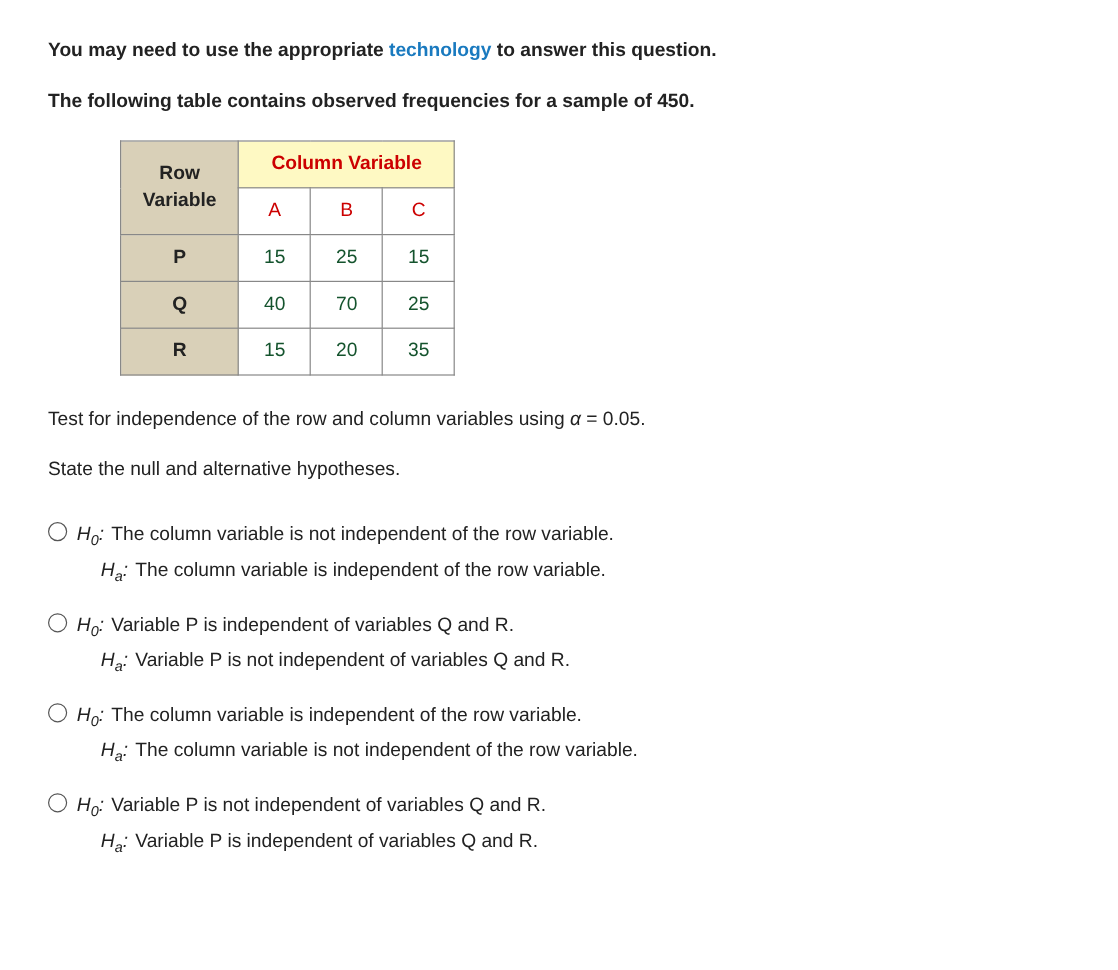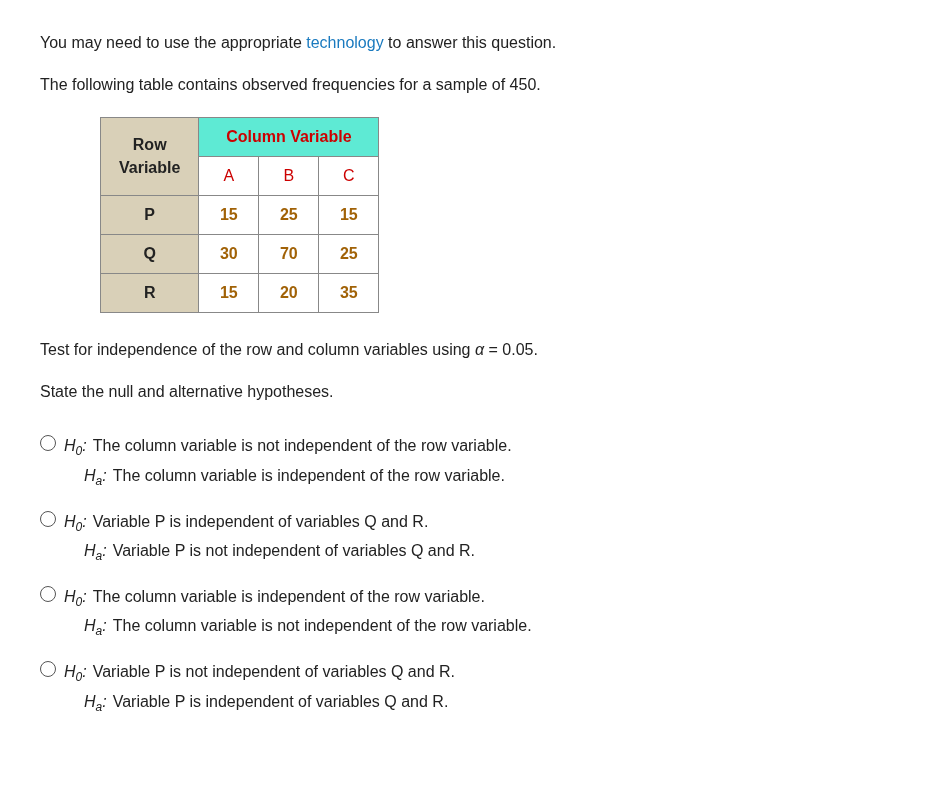--- a/index.html
+++ b/index.html
@@ -7,20 +7,21 @@
       font-family: Arial, sans-serif;
       font-size: 16px;
       color: #222;
       background: #fff;
       padding: 30px 40px;
       max-width: 932px;
     }
     .intro-text {
       margin-bottom: 16px;
       line-height: 1.6;
+      font-weight: bold;
     }
     .tech-link {
       color: #1a7abf;
       text-decoration: none;
     }
     .table-section {
       margin: 20px 0 24px 60px;
     }
     table.freq-table {
       border-collapse: collapse;
@@ -33,38 +34,38 @@
       min-width: 60px;
     }
     table.freq-table .header-row-var {
       background: #d9d0b8;
       font-weight: bold;
       vertical-align: middle;
       text-align: center;
       line-height: 1.4;
     }
     table.freq-table .header-col-var {
-      background: #5eead4;
+      background: #fef9c3;
       font-weight: bold;
       color: #c00;
       text-align: center;
     }
     table.freq-table .col-label {
       background: #fff;
       font-weight: normal;
       color: #c00;
     }
     table.freq-table .row-var-cell {
       background: #d9d0b8;
       font-weight: bold;
     }
     table.freq-table .data-cell {
       background: #fff;
-      font-weight: bold;
-      color: #a16207;
+      font-weight: normal;
+      color: #14532d;
     }
     .test-text {
       margin: 12px 0 16px 0;
       line-height: 1.6;
     }
     .alpha {
       font-style: italic;
     }
     .hypotheses-section {
       margin-top: 10px;
@@ -142,21 +143,21 @@
     </thead>
     <tbody>
       <tr>
         <td class="row-var-cell">P</td>
         <td class="data-cell">15</td>
         <td class="data-cell">25</td>
         <td class="data-cell">15</td>
       </tr>
       <tr>
         <td class="row-var-cell">Q</td>
-        <td class="data-cell">30</td>
+        <td class="data-cell">40</td>
         <td class="data-cell">70</td>
         <td class="data-cell">25</td>
       </tr>
       <tr>
         <td class="row-var-cell">R</td>
         <td class="data-cell">15</td>
         <td class="data-cell">20</td>
         <td class="data-cell">35</td>
       </tr>
     </tbody>

